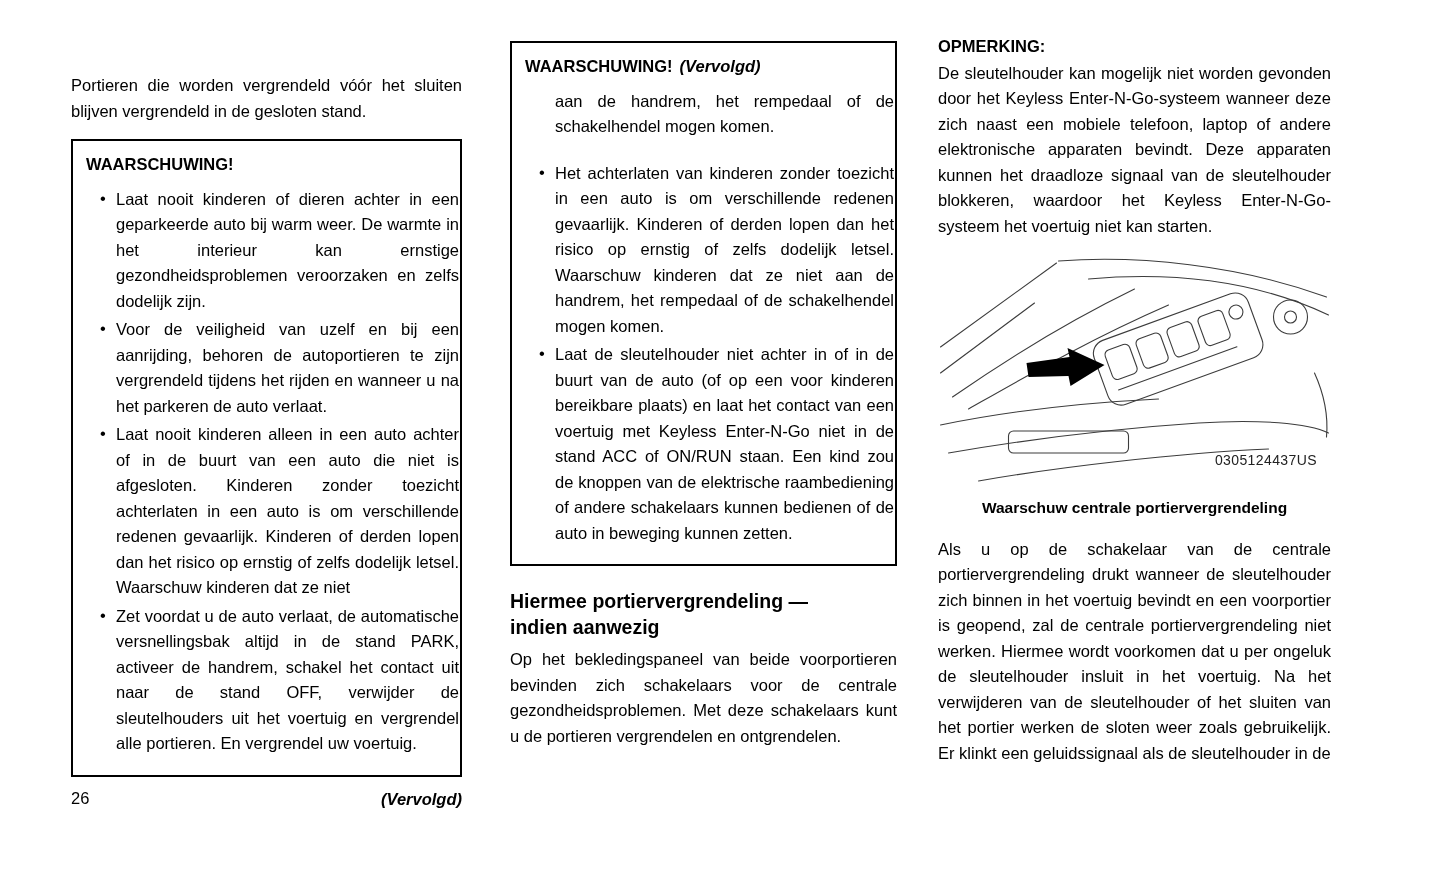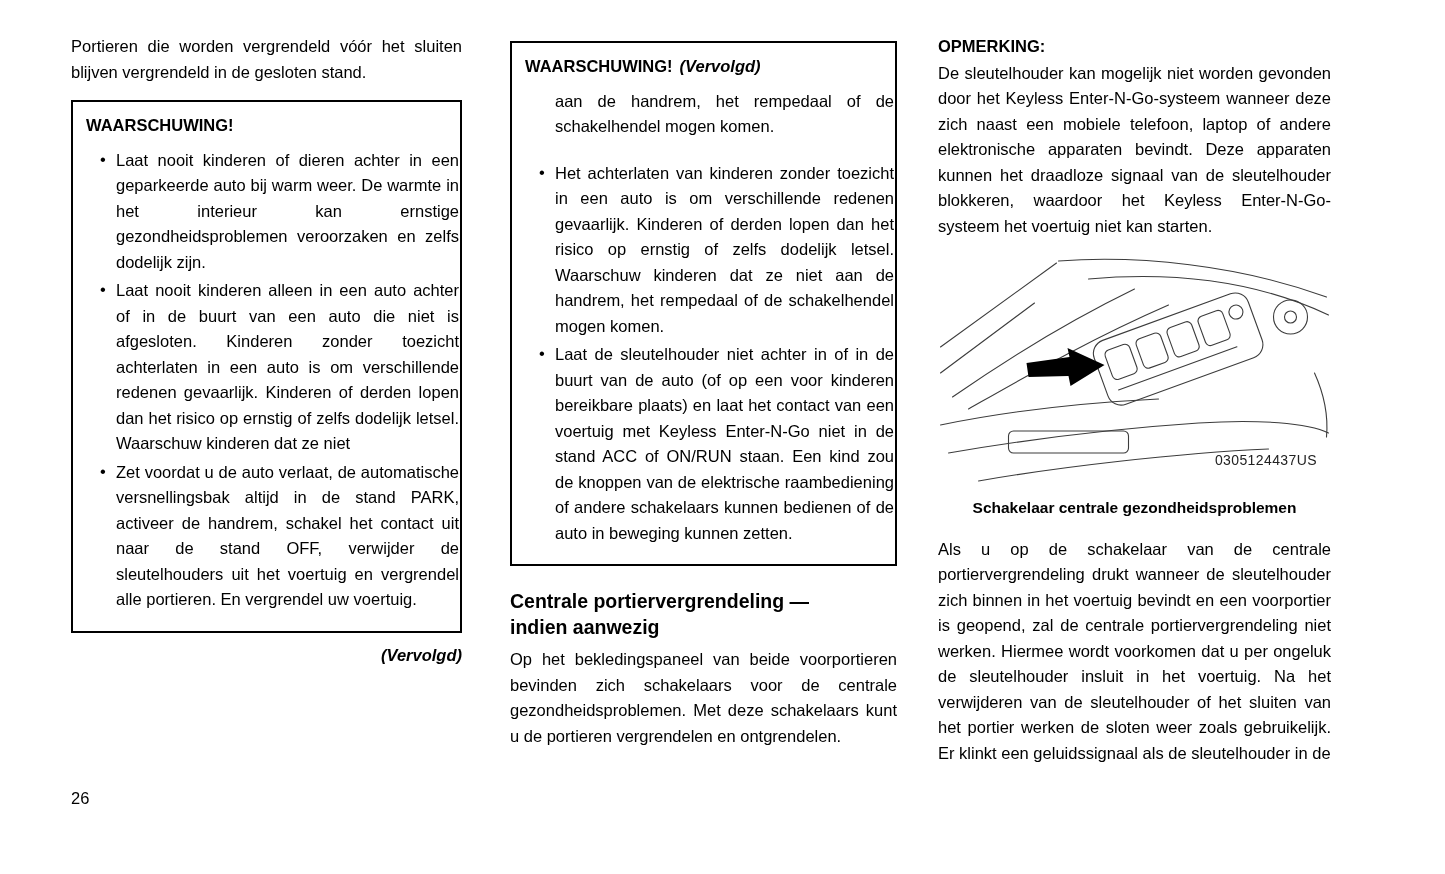--- a/index.html
+++ b/index.html
@@ -4,21 +4,21 @@
 <style>
   * { box-sizing: border-box; }
   html, body { margin: 0; padding: 0; }
   body {
     width: 1445px; height: 874px;
     background: #ffffff; color: #000;
     font-family: "Liberation Sans", sans-serif;
     position: relative; overflow: hidden;
   }
   .col { position: absolute; top: 34px; font-size: 16.5px; line-height: 25.5px; }
-  #col1 { left: 71px;  width: 391px; }
+  #col1 { left: 71px;  width: 391px; margin-top: 39px; }
   #col2 { left: 510px; width: 387px; }
   #col3 { left: 938px; width: 393px; }
   .col p { margin: 0 0 11px 0; text-align: justify; }
 
   .warning-box { border: 2px solid #000; padding: 11px 1px 15px 13px; }
   #col1 .warning-box { margin-top: 15px; }
   #col2 .warning-box { margin-top: 7px; }
   .warning-title { font-weight: bold; margin-bottom: 9px; }
   .warning-title .vervolgd { font-style: italic; margin-left: 7px; }
   .warning-cont { padding-left: 30px; text-align: justify; margin-bottom: 21px; }
@@ -44,20 +44,21 @@
 
 <div id="col1" class="col">
   <p>Portieren die worden vergrendeld vóór het sluiten blijven vergrendeld in de gesloten stand.</p>
 
   <div class="warning-box">
     <div class="warning-title">
       <span>WAARSCHUWING!</span>
     </div>
     <ul class="warning-list">
       <li>Laat nooit kinderen of dieren achter in een geparkeerde auto bij warm weer. De warmte in het interieur kan ernstige gezondheidsproblemen veroorzaken en zelfs dodelijk zijn.</li>
+      <li>Voor de veiligheid van uzelf en bij een aanrijding, behoren de autoportieren te zijn vergrendeld tijdens het rijden en wanneer u na het parkeren de auto verlaat.</li>
       <li>Laat nooit kinderen alleen in een auto achter of in de buurt van een auto die niet is afgesloten. Kinderen zonder toezicht achterlaten in een auto is om verschillende redenen gevaarlijk. Kinderen of derden lopen dan het risico op ernstig of zelfs dodelijk letsel. Waarschuw kinderen dat ze niet</li>
       <li>Zet voordat u de auto verlaat, de automatische versnellingsbak altijd in de stand PARK, activeer de handrem, schakel het contact uit naar de stand OFF, verwijder de sleutelhouders uit het voertuig en vergrendel alle portieren. En vergrendel uw voertuig.</li>
     </ul>
   </div>
 
   <div class="continued">(Vervolgd)</div>
 </div>
 
 <div id="col2" class="col">
   <div class="warning-box">
@@ -65,21 +66,21 @@
       <span>WAARSCHUWING!</span><span class="vervolgd">(Vervolgd)</span>
     </div>
     <div class="warning-cont">aan de handrem, het rempedaal of de schakelhendel mogen komen.</div>
     <ul class="warning-list">
       <li>Het achterlaten van kinderen zonder toezicht in een auto is om verschillende redenen gevaarlijk. Kinderen of derden lopen dan het risico op ernstig of zelfs dodelijk letsel. Waarschuw kinderen dat ze niet aan de handrem, het rempedaal of de schakelhendel mogen komen.</li>
       <li>Laat de sleutelhouder niet achter in of in de buurt van de auto (of op een voor kinderen bereikbare plaats) en laat het contact van een voertuig met Keyless Enter-N-Go niet in de stand ACC of ON/RUN staan. Een kind zou de knoppen van de elektrische raambediening of andere schakelaars kunnen bedienen of de auto in beweging kunnen zetten.</li>
     </ul>
   </div>
 
   <div class="section-heading">
-    <div>Centrale portiervergrendeling —</div>
+    <div>Hiermee portiervergrendeling —</div>
     <div>indien aanwezig</div>
   </div>
   <p>Op het bekledingspaneel van beide voorportieren bevinden zich schakelaars voor de centrale gezondheidsproblemen. Met deze schakelaars kunt u de portieren vergrendelen en ontgrendelen.</p>
 </div>
 
 <div id="col3" class="col">
   <div class="note-heading">OPMERKING:</div>
   <p>De sleutelhouder kan mogelijk niet worden gevonden door het Keyless Enter-N-Go-systeem wanneer deze zich naast een mobiele telefoon, laptop of andere elektronische apparaten bevindt. Deze apparaten kunnen het draadloze signaal van de sleutelhouder blokkeren, waardoor het Keyless Enter-N-Go-systeem het voertuig niet kan starten.</p>
 
   <div class="figure">
@@ -112,18 +113,18 @@
           <rect x="268" y="71" width="26" height="31" rx="5"></rect>
           <circle cx="307" cy="79" r="7"></circle>
           <path d="M170,112 L296,112"></path>
         </g>
       </g>
 
       <path d="M88,108 L131,102 L129,93 L166,110 L132,131 L130,121 L90,122 Z" fill="#000" stroke="none"></path>
     </svg>
     <span class="figure-code">0305124437US</span>
   </div>
-  <div class="figure-caption">Schakelaar centrale gezondheidsproblemen</div>
+  <div class="figure-caption">Waarschuw centrale portiervergrendeling</div>
 
   <p>Als u op de schakelaar van de centrale portiervergrendeling drukt wanneer de sleutelhouder zich binnen in het voertuig bevindt en een voorportier is geopend, zal de centrale portiervergrendeling niet werken. Hiermee wordt voorkomen dat u per ongeluk de sleutelhouder insluit in het voertuig. Na het verwijderen van de sleutelhouder of het sluiten van het portier werken de sloten weer zoals gebruikelijk. Er klinkt een geluidssignaal als de sleutelhouder in de</p>
 </div>
 
 <div class="page-number">26</div>
 
 </body></html>

